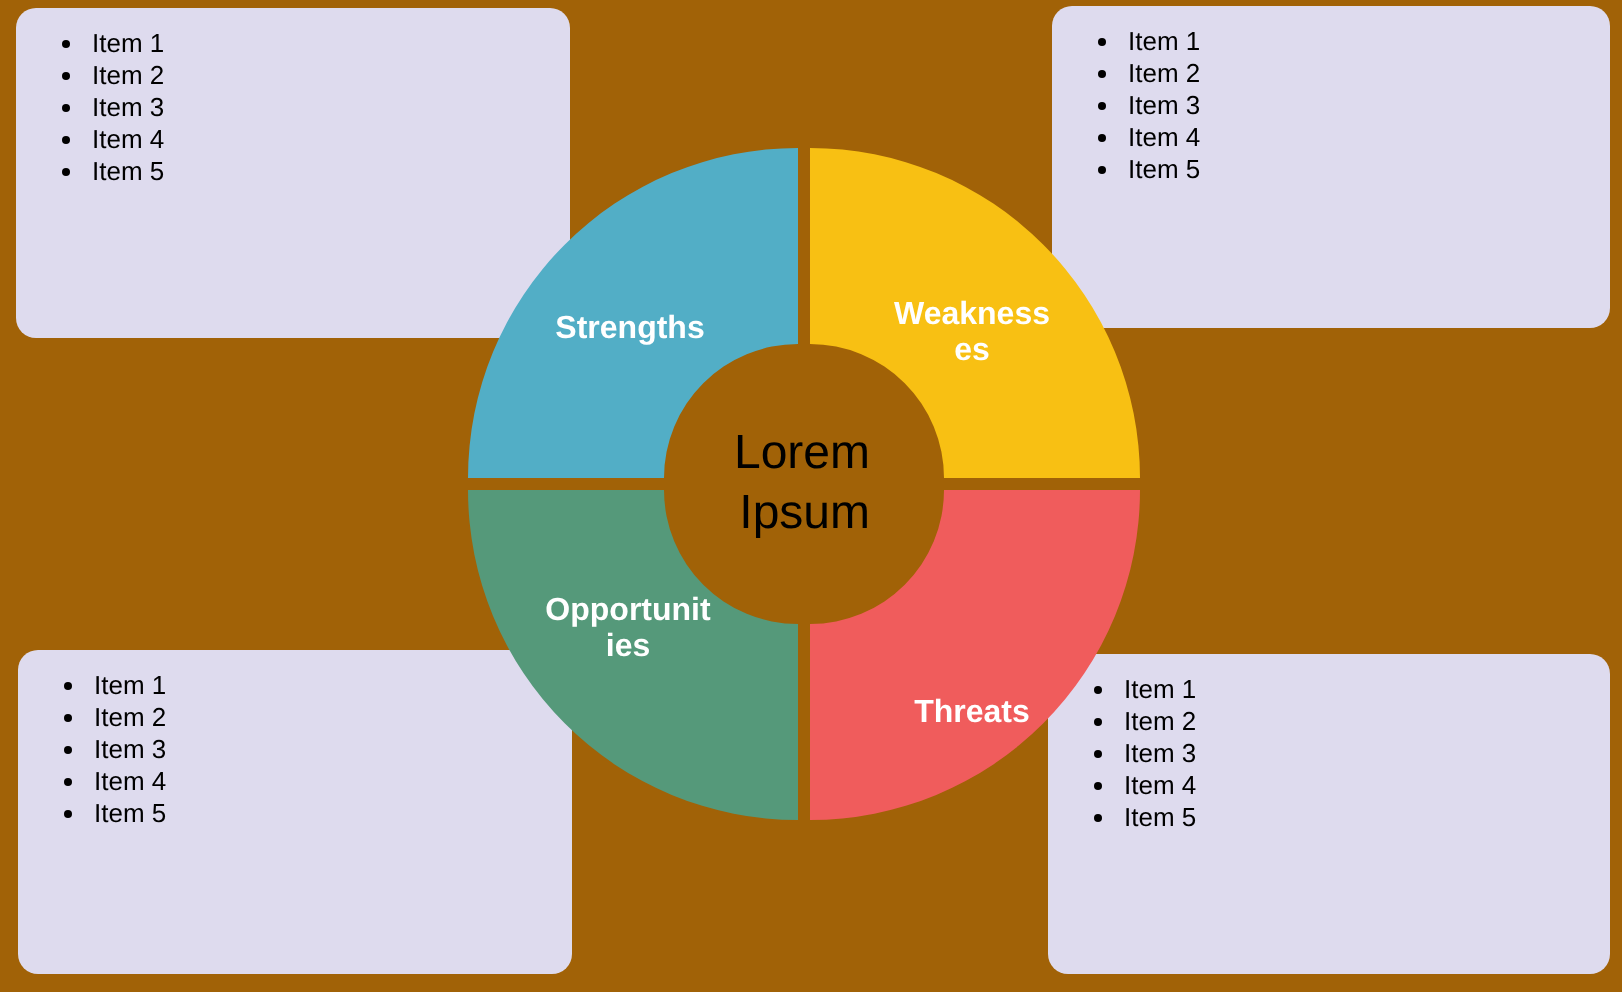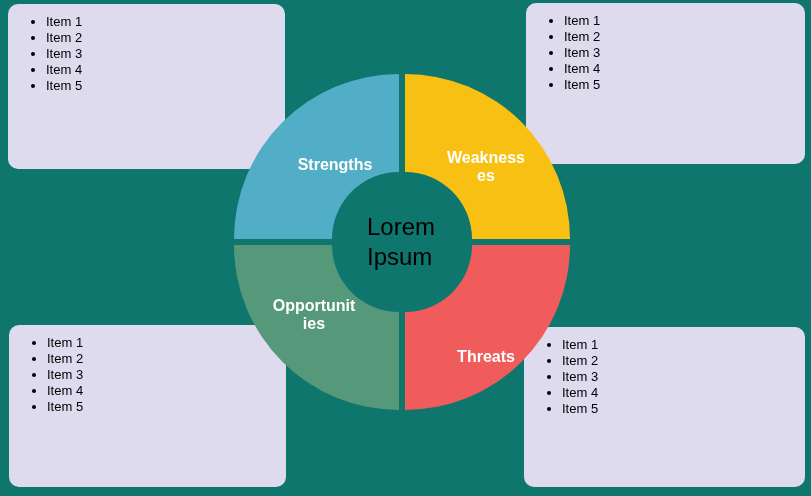--- a/index.html
+++ b/index.html
@@ -5,21 +5,21 @@
   html, body {
     margin: 0;
     padding: 0;
     background: #ffffff;
     font-family: "Liberation Sans", sans-serif;
   }
   .canvas {
     position: relative;
     width: 811px;
     height: 496px;
-    background: #0f766e;
+    background: #a16207;
     overflow: hidden;
   }
   .corner-box {
     position: absolute;
     border-radius: 10px;
     z-index: 1;
   }
   .corner-box.tl { left: 8px;   top: 4px;   width: 277px; height: 165px; }
   .corner-box.tr { left: 526px; top: 3px;   width: 279px; height: 161px; }
   .corner-box.bl { left: 9px;   top: 325px; width: 277px; height: 162px; }
@@ -48,34 +48,34 @@
     z-index: 3;
     transform: translate(-50%, -50%);
     color: #ffffff;
     font-weight: bold;
     font-size: 16px;
     line-height: 18px;
     text-align: center;
     white-space: pre-line;
     pointer-events: none;
   }
-  .quad-label.strengths     { left: 315px; top: 165px; margin-left: 20px; }
+  .quad-label.strengths     { left: 315px; top: 165px; }
   .quad-label.weaknesses    { left: 486px; top: 167px; }
   .quad-label.opportunities { left: 314px; top: 315px; }
   .quad-label.threats       { left: 486px; top: 318px; margin-top: 39px; }
   .center-title {
     position: absolute;
     left: 401px;
     top: 242px;
     transform: translate(-50%, -50%);
     z-index: 3;
     color: #000000;
     font-size: 24px;
     line-height: 30px;
-    text-align: left;
+    text-align: right;
     white-space: pre-line;
     pointer-events: none;
   }
 </style>
 </head>
 <body>
 
 <div class="canvas">
 
   <div class="corner-box tl" style="background: rgb(222, 219, 238);">

